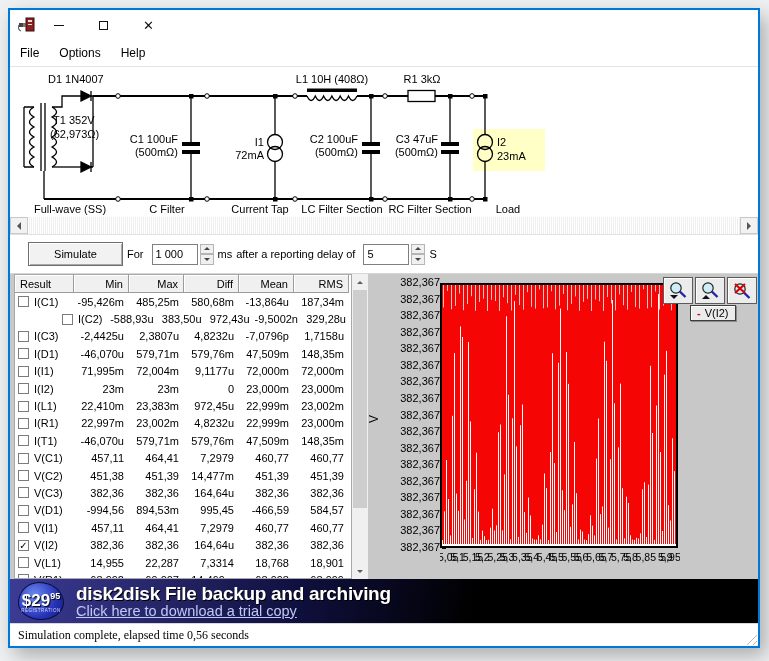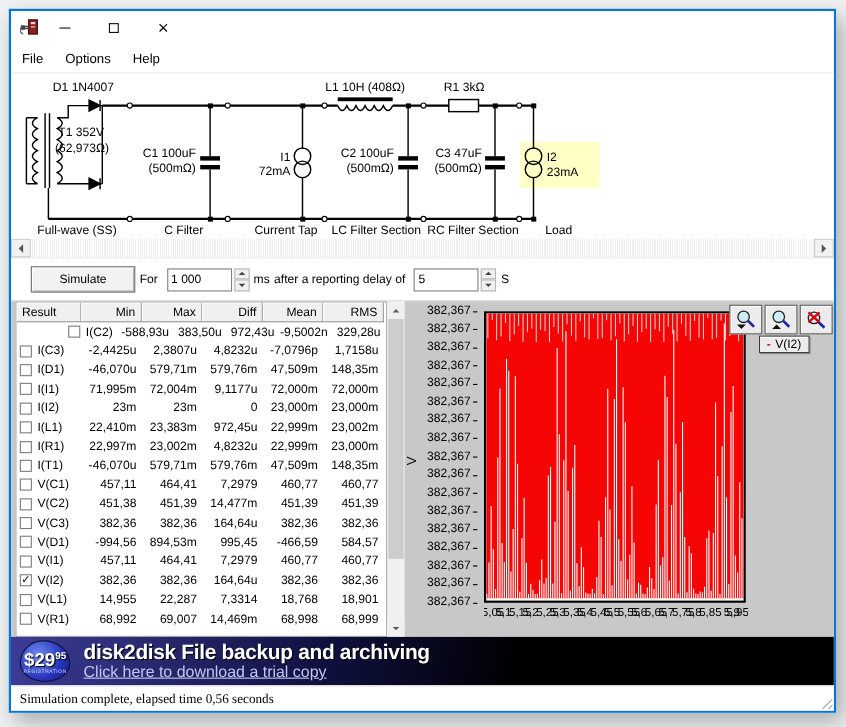--- a/index.html
+++ b/index.html
@@ -31,21 +31,21 @@
   .hs-btn{width:18px;background:#f2f2f2;border:1px solid #c9c9c9;display:flex;align-items:center;justify-content:center;}
   .tri-left{width:0;height:0;border:4px solid transparent;border-right-color:#555;border-left:none;}
   .tri-right{width:0;height:0;border:4px solid transparent;border-left-color:#555;border-right:none;}
   .hs-track{flex:1;background:repeating-linear-gradient(90deg,#fff 0 1px,#efefef 1px 2px);}
 
   
   .simrow{height:39px;background:#fff;display:flex;align-items:center;border-bottom:1px solid #d6d6d6;font-size:11px;}
   .btn3d{width:95px;height:24px;margin-left:18px;background:#f2f2f2;border:1px solid #6f6f6f;box-shadow:inset 1px 1px 0 #fff,inset -1px -1px 0 #a9a9a9;font-size:11px;display:flex;align-items:center;justify-content:center;color:#000;}
   .lbl{margin-left:4px;color:#000;}
   .spinbox{display:flex;margin-left:8px;}
-  .spin-input{width:59px;height:21px;border:1px solid #7f7f7f;font-family:"Liberation Sans",sans-serif;font-size:11px;padding:0 3px;outline:none;}
+  .spin-input{width:46px;height:21px;border:1px solid #7f7f7f;font-family:"Liberation Sans",sans-serif;font-size:11px;padding:0 3px;outline:none;}
   .spinner{width:14px;height:21px;display:flex;flex-direction:column;margin-left:2px;}
   .spin-btn{flex:1;background:#f0f0f0;border:1px solid #b5b5b5;display:flex;align-items:center;justify-content:center;}
   .tri-up{width:0;height:0;border:3px solid transparent;border-bottom-color:#444;border-top:none;}
   .tri-down{width:0;height:0;border:3px solid transparent;border-top-color:#444;border-bottom:none;}
 
   
   .results{height:305px;background:#c8c8c8;display:flex;justify-content:flex-end;}
   .tpanel{width:338px;margin-left:4px;background:#fff;border:1px solid #a9a9a9;display:flex;flex-direction:column;overflow:hidden;}
   .thead{display:flex;height:18px;flex:0 0 auto;}
   .hcell{background:#f0f0f0;border-right:1px solid #9c9c9c;border-bottom:1px solid #9c9c9c;box-shadow:inset 1px 1px 0 #fff;font-size:11px;display:flex;align-items:center;padding:0 5px;color:#000;}
@@ -59,21 +59,21 @@
   .rname{margin-left:5px;}
 
   
   .vscroll{width:16px;background:#f0f0f0;display:flex;flex-direction:column;}
   .vs-btn{height:16px;display:flex;align-items:center;justify-content:center;background:#f0f0f0;}
   .vs-thumb{height:218px;margin:0 1px;background:#cdcdcd;}
   .vs-track{flex:1;}
 
   
   .ppanel{flex:1;position:relative;background:#c8c8c8;}
-  .yaxis{position:absolute;left:0;top:3px;width:68px;height:276px;display:flex;flex-direction:column;justify-content:space-between;}
+  .yaxis{position:absolute;left:12px;top:3px;width:68px;height:276px;display:flex;flex-direction:column;justify-content:space-between;}
   .ytick{font-size:11px;color:#000;text-align:right;padding-right:8px;position:relative;line-height:11px;}
   .ytick::after{content:"";position:absolute;right:2px;top:50%;width:4px;height:1px;background:#000;}
   .ylab{position:absolute;left:2px;top:138px;font-size:12px;color:#000;transform:rotate(-90deg);}
   .plotbox{position:absolute;left:72px;top:9px;width:238px;height:265px;border:2px solid #000;background:#fff;}
   .xaxis{position:absolute;left:72px;top:277px;width:240px;height:14px;overflow:hidden;}
   .xtick{position:absolute;top:0;font-size:10.5px;color:#000;white-space:nowrap;}
   .plot-toolbar{position:absolute;top:3px;left:295px;display:flex;}
   .zoom-btn{width:30px;height:27px;background:#ececec;border:1px solid #5a5a5a;box-shadow:inset 1px 1px 0 #fff;margin-right:2px;display:flex;align-items:center;justify-content:center;}
   .legend{position:absolute;left:322px;top:31px;background:#ececec;border:1px solid #3d3d3d;box-shadow:inset 1px 1px 0 #fff,1px 1px 0 #8a8a8a;font-size:11px;padding:1px 6px;color:#000;white-space:nowrap;}
   .legend .dash{color:#e00000;font-weight:bold;margin-right:4px;}
@@ -292,20 +292,31 @@
     <div class="tpanel">
       <div class="thead" id="thead">
           <div class="hcell" style="width: 59px;">Result</div>
           <div class="hcell num" style="width: 55px;">Min</div>
           <div class="hcell num" style="width: 55px;">Max</div>
           <div class="hcell num" style="width: 55px;">Diff</div>
           <div class="hcell num" style="width: 55px;">Mean</div>
           <div class="hcell num" style="width: 55px;">RMS</div>
         </div>
       <div class="tbody" id="tbody">
+          <div class="trow">
+            <div class="cell name" style="width: 59px;">
+              <span class="checkbox"></span>
+              <span class="rname">I(C1)</span>
+            </div>
+            <div class="cell num" style="width: 55px;">-95,426m</div>
+            <div class="cell num" style="width: 55px;">485,25m</div>
+            <div class="cell num" style="width: 55px;">580,68m</div>
+            <div class="cell num" style="width: 55px;">-13,864u</div>
+            <div class="cell num" style="width: 55px;">187,34m</div>
+          </div>
           <div class="trow">
             <div class="cell name" style="width: 59px; margin-left: 44px;">
               <span class="checkbox"></span>
               <span class="rname">I(C2)</span>
             </div>
             <div class="cell num" style="width: 55px;">-588,93u</div>
             <div class="cell num" style="width: 55px;">383,50u</div>
             <div class="cell num" style="width: 55px;">972,43u</div>
             <div class="cell num" style="width: 55px;">-9,5002n</div>
             <div class="cell num" style="width: 55px;">329,28u</div>

